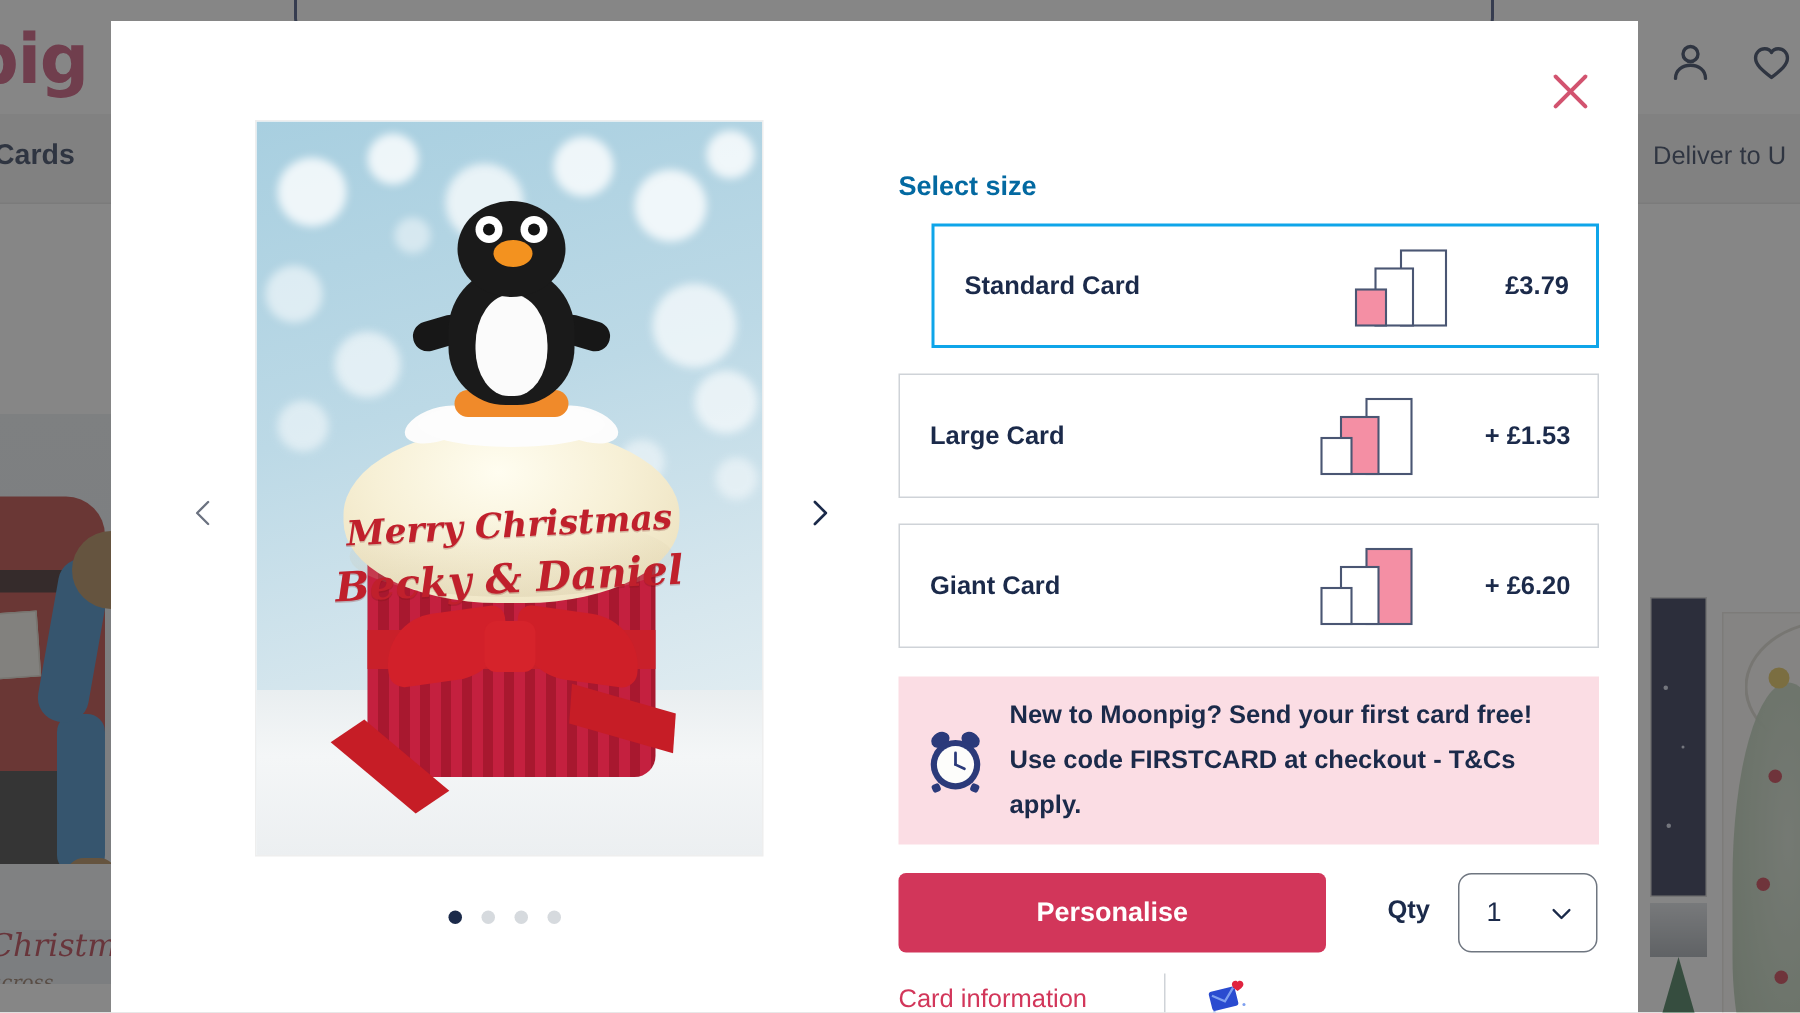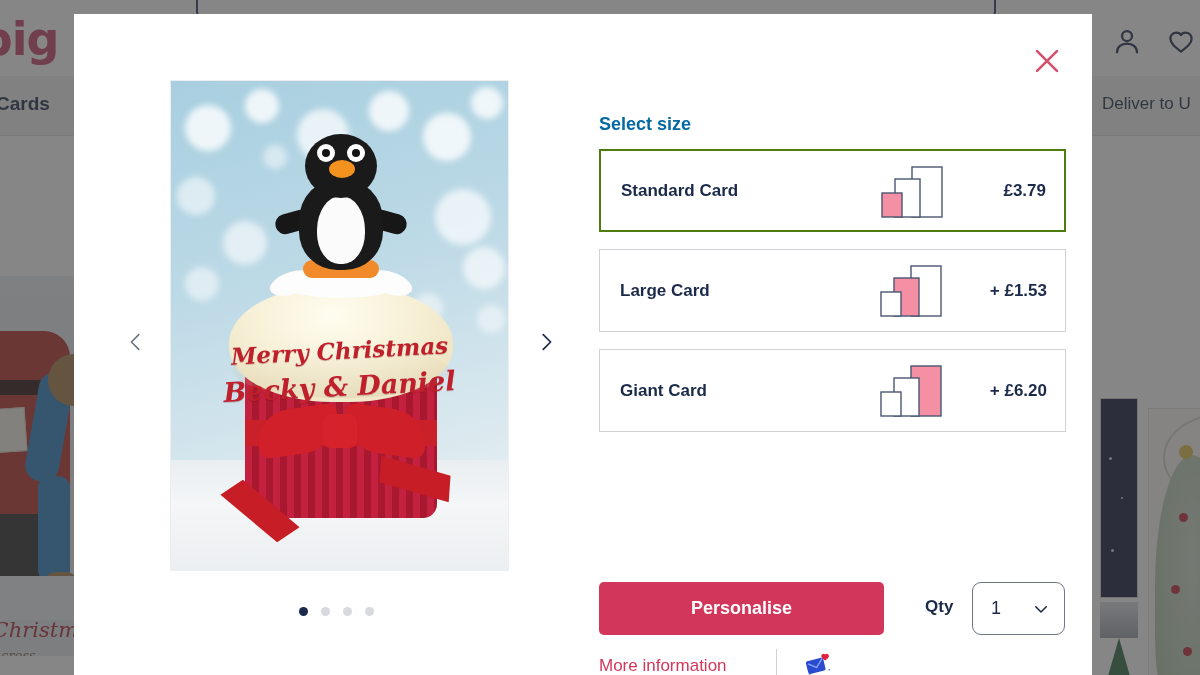--- a/index.html
+++ b/index.html
@@ -610,21 +610,22 @@
     position: relative;
     height: 83px;
     border: 1px solid #cfd3d8;
     margin-bottom: 17px;
     display: flex;
     align-items: center;
     background: #fff;
     cursor: pointer;
   }
   .size-row.selected {
-    border: 2px solid #4d7c0f;
+    border: 2px solid #0ea5e9;
+    margin-left: 22px;
   }
   .size-name {
     position: absolute;
     left: 20px;
     font-size: 17px;
     font-weight: 700;
     color: #1b2a4a;
   }
   .size-icon {
     position: absolute;
@@ -922,33 +923,46 @@
         <span class="size-name">Giant Card</span>
         <svg class="size-icon" viewBox="0 0 72 57">
           <rect x="34" y="2" width="30" height="50" fill="#f48fa4" stroke="#4a5673" stroke-width="1.4"></rect>
           <rect x="17" y="14" width="25" height="38" fill="#ffffff" stroke="#4a5673" stroke-width="1.4"></rect>
           <rect x="4" y="28" width="20" height="24" fill="#ffffff" stroke="#4a5673" stroke-width="1.4"></rect>
         </svg>
         <span class="size-price">+ £6.20</span>
       </div>
     </div>
 
+    <div class="promo">
+      <svg class="promo-clock" viewBox="0 0 48 48">
+        <ellipse cx="13" cy="9" rx="7" ry="5.5" fill="#2b3a7a" transform="rotate(-28 13 9)"></ellipse>
+        <ellipse cx="35" cy="9" rx="7" ry="5.5" fill="#2b3a7a" transform="rotate(28 35 9)"></ellipse>
+        <circle cx="24" cy="27" r="18" fill="#2b3a7a"></circle>
+        <circle cx="24" cy="27" r="13.5" fill="#fdfdfb"></circle>
+        <line x1="24" y1="27" x2="24" y2="18.5" stroke="#2b3a7a" stroke-width="2" stroke-linecap="round"></line>
+        <line x1="24" y1="27" x2="30.5" y2="30" stroke="#2b3a7a" stroke-width="2" stroke-linecap="round"></line>
+        <rect x="7" y="41" width="6" height="6" rx="2" fill="#2b3a7a" transform="rotate(-24 10 44)"></rect>
+        <rect x="35" y="41" width="6" height="6" rx="2" fill="#2b3a7a" transform="rotate(24 38 44)"></rect>
+      </svg>
+      <div class="promo-text">New to Moonpig? Send your first card free! Use code FIRSTCARD at checkout - T&amp;Cs apply.</div>
+    </div>
 
     <button class="personalise-btn">Personalise</button>
 
     <div class="qty-label">Qty</div>
 
     <div class="qty-select">
       <span class="qty-value">1</span>
       <svg class="qty-chevron" viewBox="0 0 24 24" fill="none" stroke="#1b2a4a" stroke-width="2.1" stroke-linecap="round" stroke-linejoin="round">
         <polyline points="5,9 12,16 19,9"></polyline>
       </svg>
     </div>
 
-    <div class="more-info">More information</div>
+    <div class="more-info">Card information</div>
 
     <div class="divider-v"></div>
 
     <div class="multibuy">
       <svg class="multibuy-icon" viewBox="0 0 32 32">
         <rect x="3" y="10" width="19" height="14" rx="2" fill="#2a4bd0" transform="rotate(-14 12 17)"></rect>
         <path d="M5 13 L13 19 L21 11" fill="none" stroke="#7fa0f0" stroke-width="1.6" transform="rotate(-14 12 17)"></path>
         <path d="M24 4c1.5 0 2.6 1.1 2.6 2.5 0 2-2.3 3.4-4.1 4.8-1.8-1.4-4.1-2.8-4.1-4.8C18.4 5.1 19.5 4 21 4c.6 0 1.2.3 1.5.8.3-.5.9-.8 1.5-.8z" fill="#e0233f"></path>
         <circle cx="6" cy="27" r="1.3" fill="#7fa0f0"></circle>
         <circle cx="27" cy="21" r="1.1" fill="#7fa0f0"></circle>

